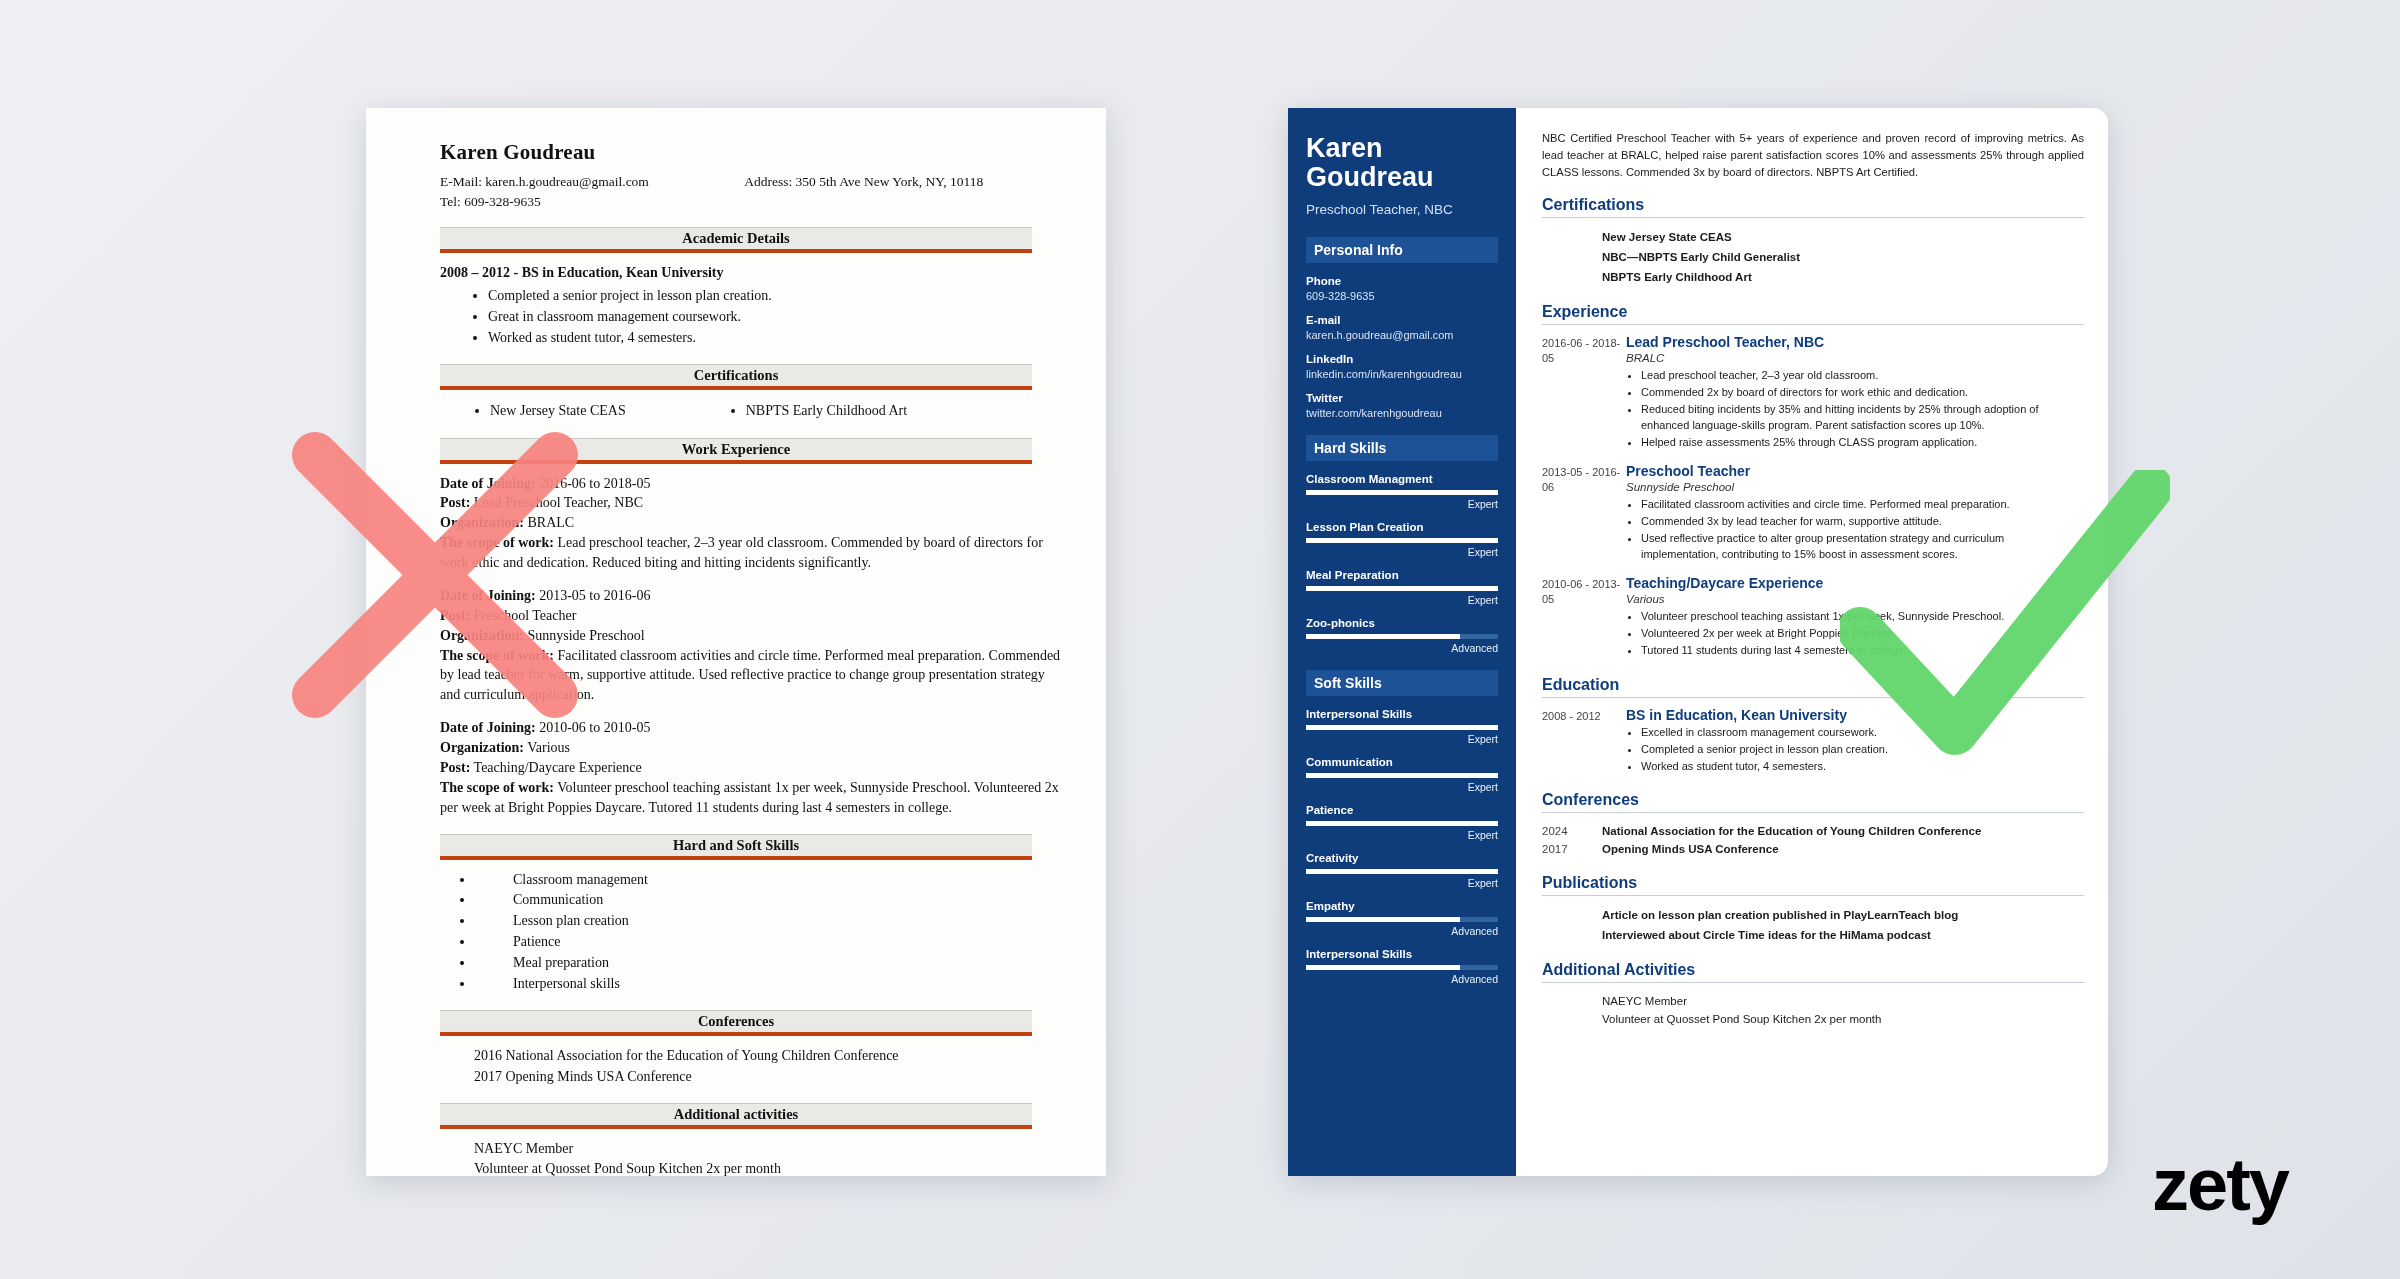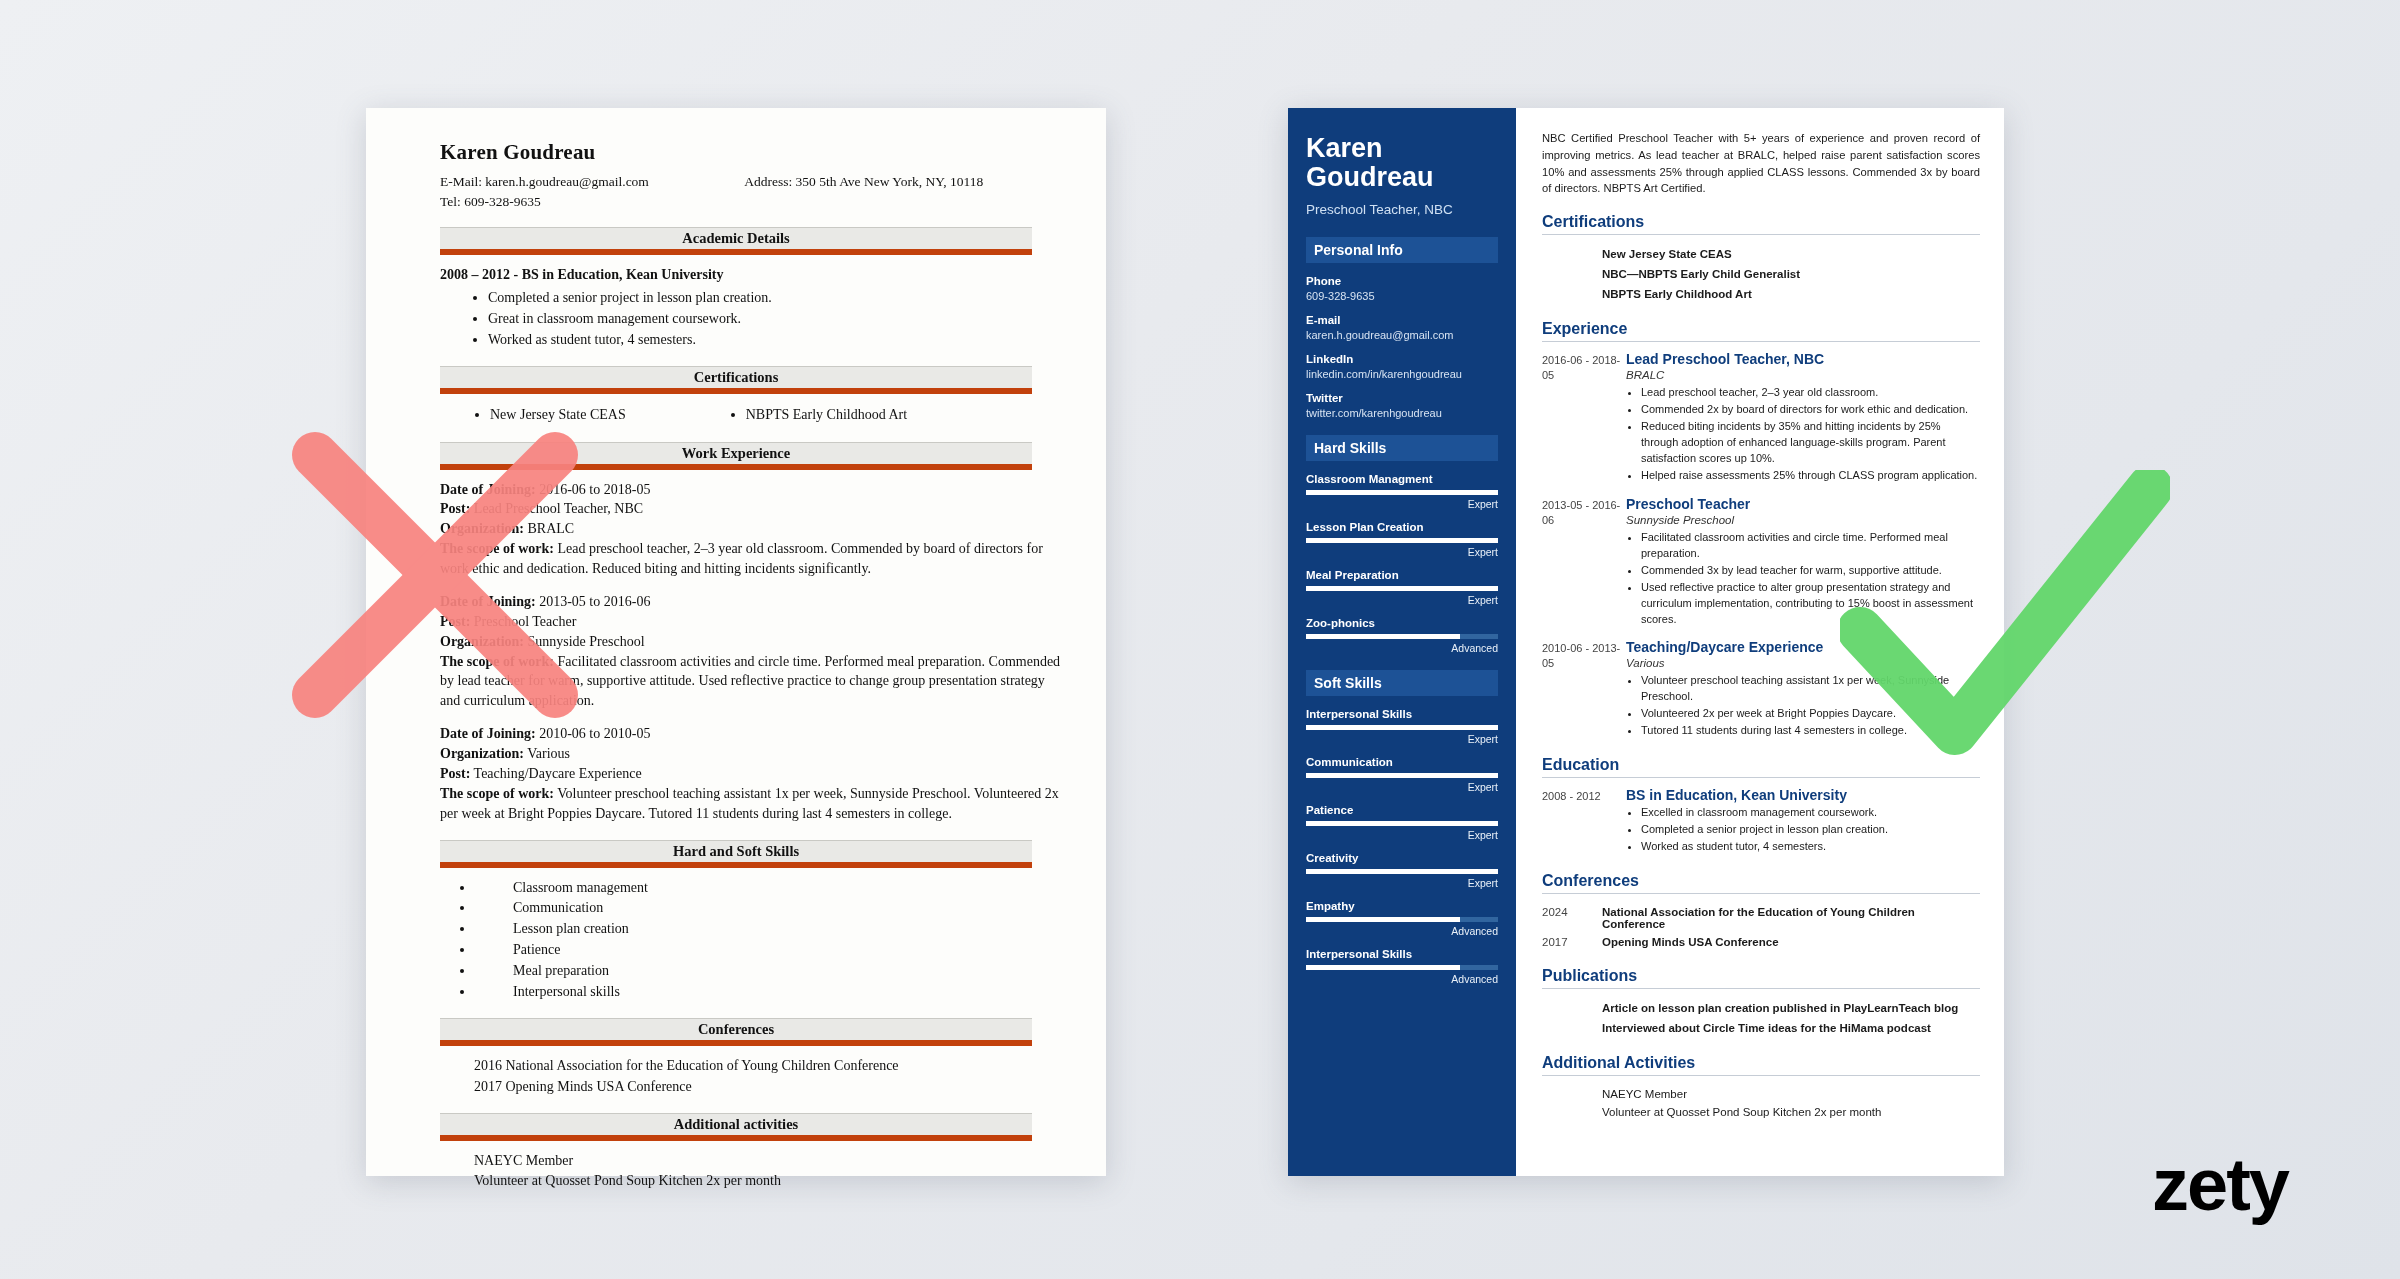--- a/index.html
+++ b/index.html
@@ -18,43 +18,44 @@
     box-shadow:0 6px 28px rgba(80,90,110,.22);
     font-family:"Liberation Serif", serif;
     color:#111;
     padding:32px 40px;
   }
   .bad-name{ font-size:21px; font-weight:bold; margin:0 0 7px 34px; letter-spacing:.2px;}
   .bad-contact{ font-size:13.5px; margin-left:34px; line-height:1.45; }
   .bad-contact .addr{ margin-left:92px; }
   .bad-sec{
     background:#e9e9e6; text-align:center; font-weight:bold; font-size:14.5px;
-    margin:16px 34px 10px 34px; padding:2px 0; border-top:1px solid #c9c9c4; border-bottom:6px solid #c2410c;
+    margin:16px 34px 10px 34px; padding:2px 0; border-top:1px solid #c9c9c4; border-bottom:4px solid #c2410c;
   }
   .bad-body{ margin-left:34px; font-size:14px; line-height:1.42; }
   .bad-body ul{ margin:3px 0 4px 0; padding-left:48px; }
   .bad-body li{ margin:1px 0; }
   .bad-strong{ font-weight:bold; }
   .bad-job{ margin-bottom:13px; }
   .bad-cert-row{ display:flex; padding-left:20px; }
   .bad-cert-row li{ list-style:disc; }
   .bad-cert-row ul{ margin:0; padding-left:30px;}
   .bad-cert-row ul:last-child{ padding-left:120px; }
   .bad-skills li{ list-style:disc; margin:1px 0; }
   .bad-skills ul{ padding-left:35px; }
   .bad-skills span{ position:relative; left:38px; }
   .bad-lines div{ margin:1px 0; }
 
   
   .good-resume{
-    position:absolute; left:1288px; top:108px; width:716px; height:1068px;
+    position:absolute; left:1288px; top:108px; width:820px; height:1068px;
     background:#ffffff;
     box-shadow:0 6px 28px rgba(80,90,110,.22);
     display:flex;
     font-family:"Liberation Sans", sans-serif;
+    border-radius:15px;
   }
   .gr-left{
     width:228px; background:#0f3d7c; color:#fff; padding:26px 18px 20px 18px;
   }
   .gr-name{ font-size:27px; font-weight:bold; line-height:1.08; margin:0 0 10px 0; }
   .gr-title{ font-size:13.5px; color:#cfe0f3; margin:0 0 20px 0;}
   .gr-sec{
     background:#1d5296; font-size:14px; font-weight:bold; padding:5px 8px; margin:0 0 12px 0;
   }
   .gr-field{ margin-bottom:12px; }

